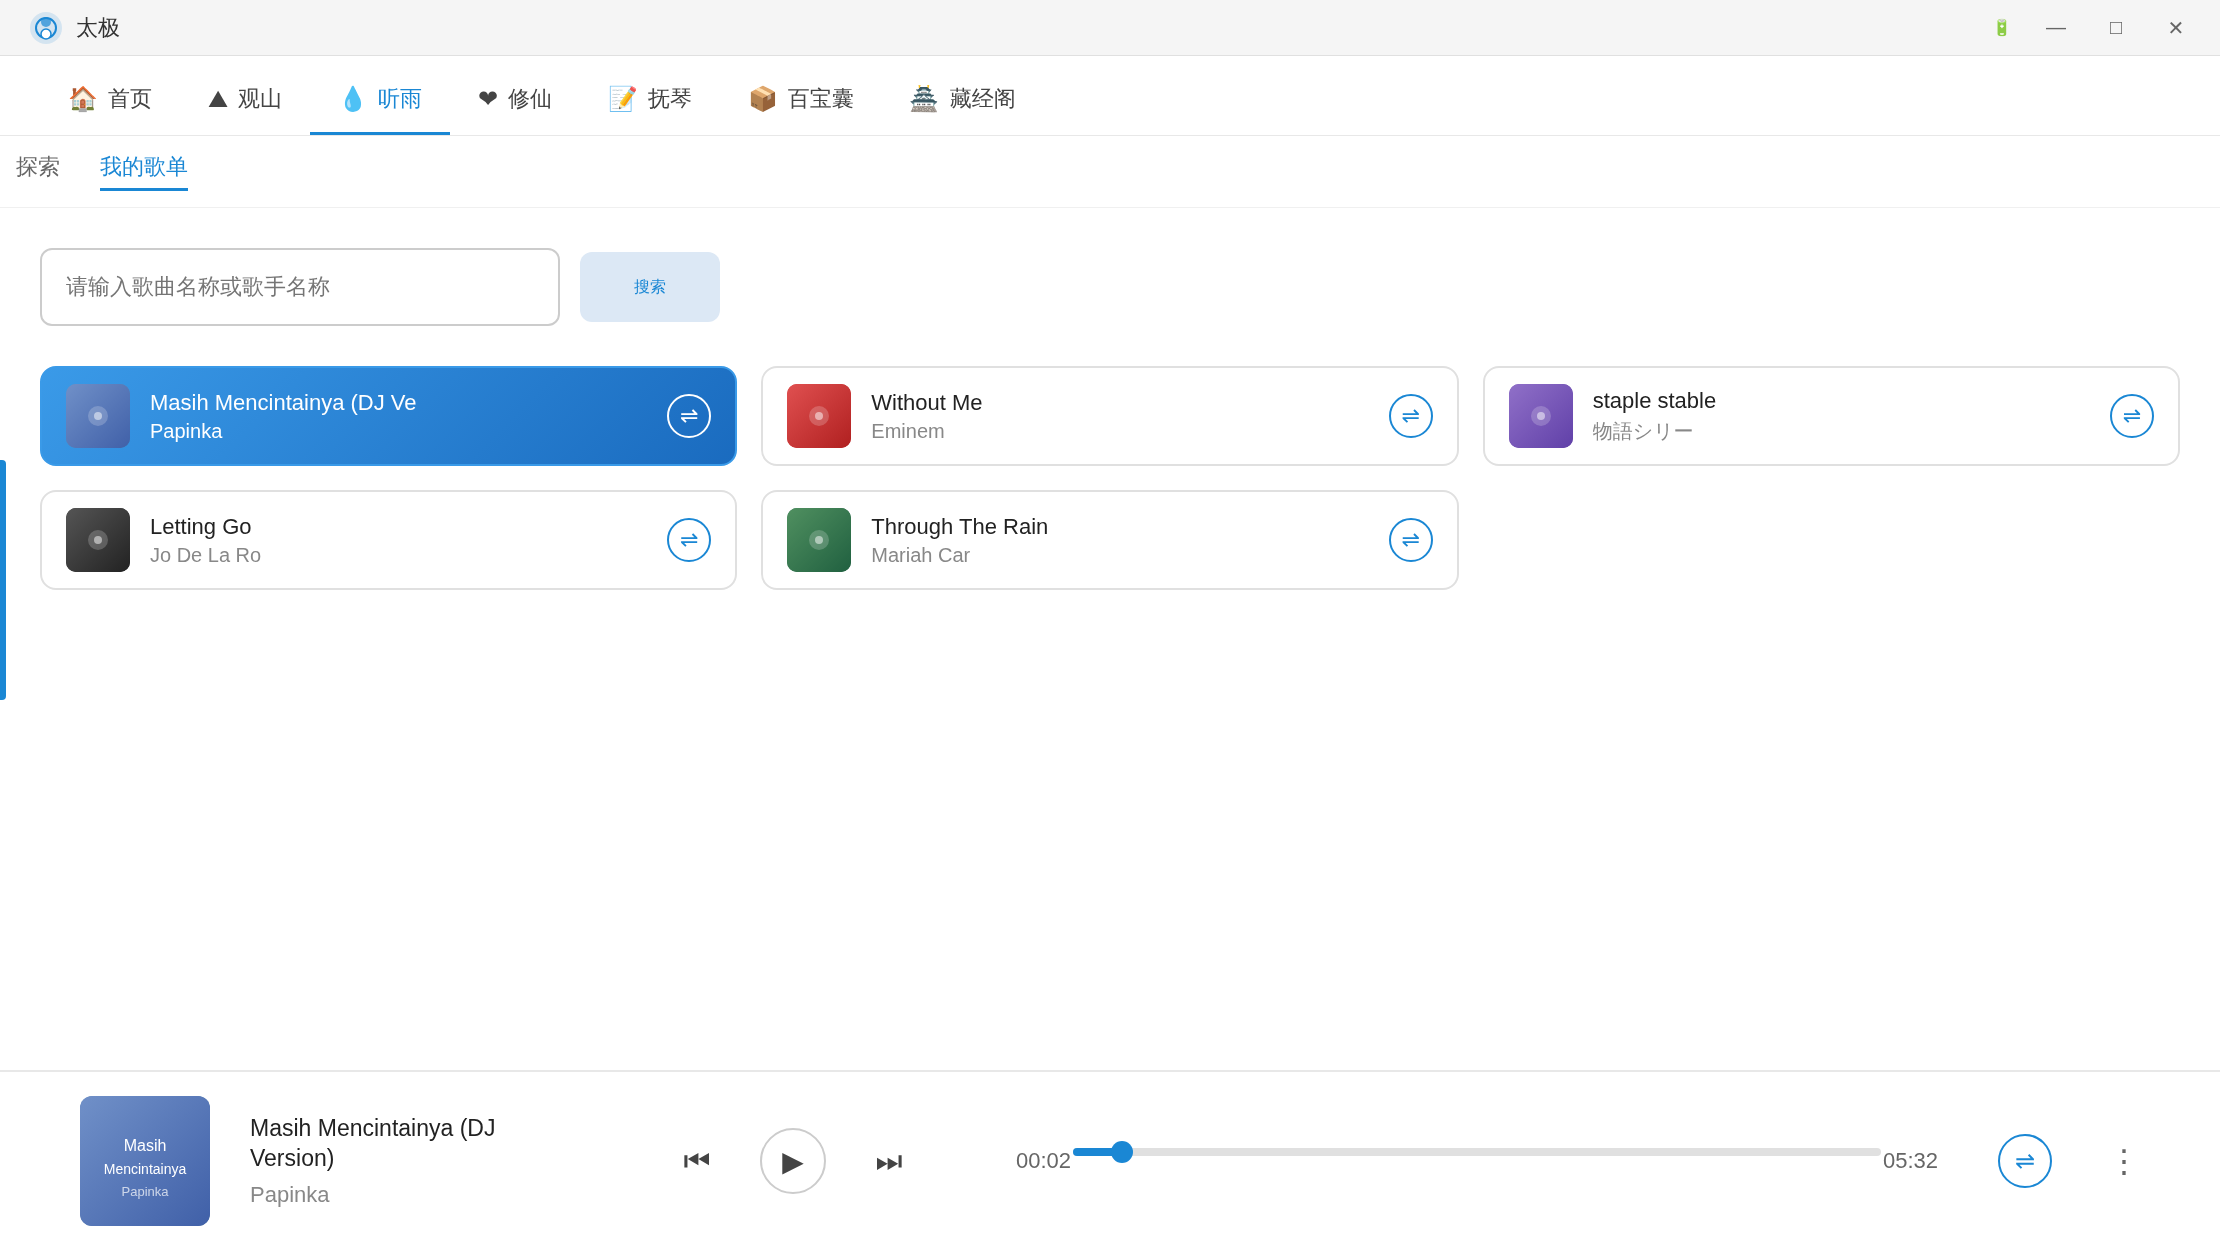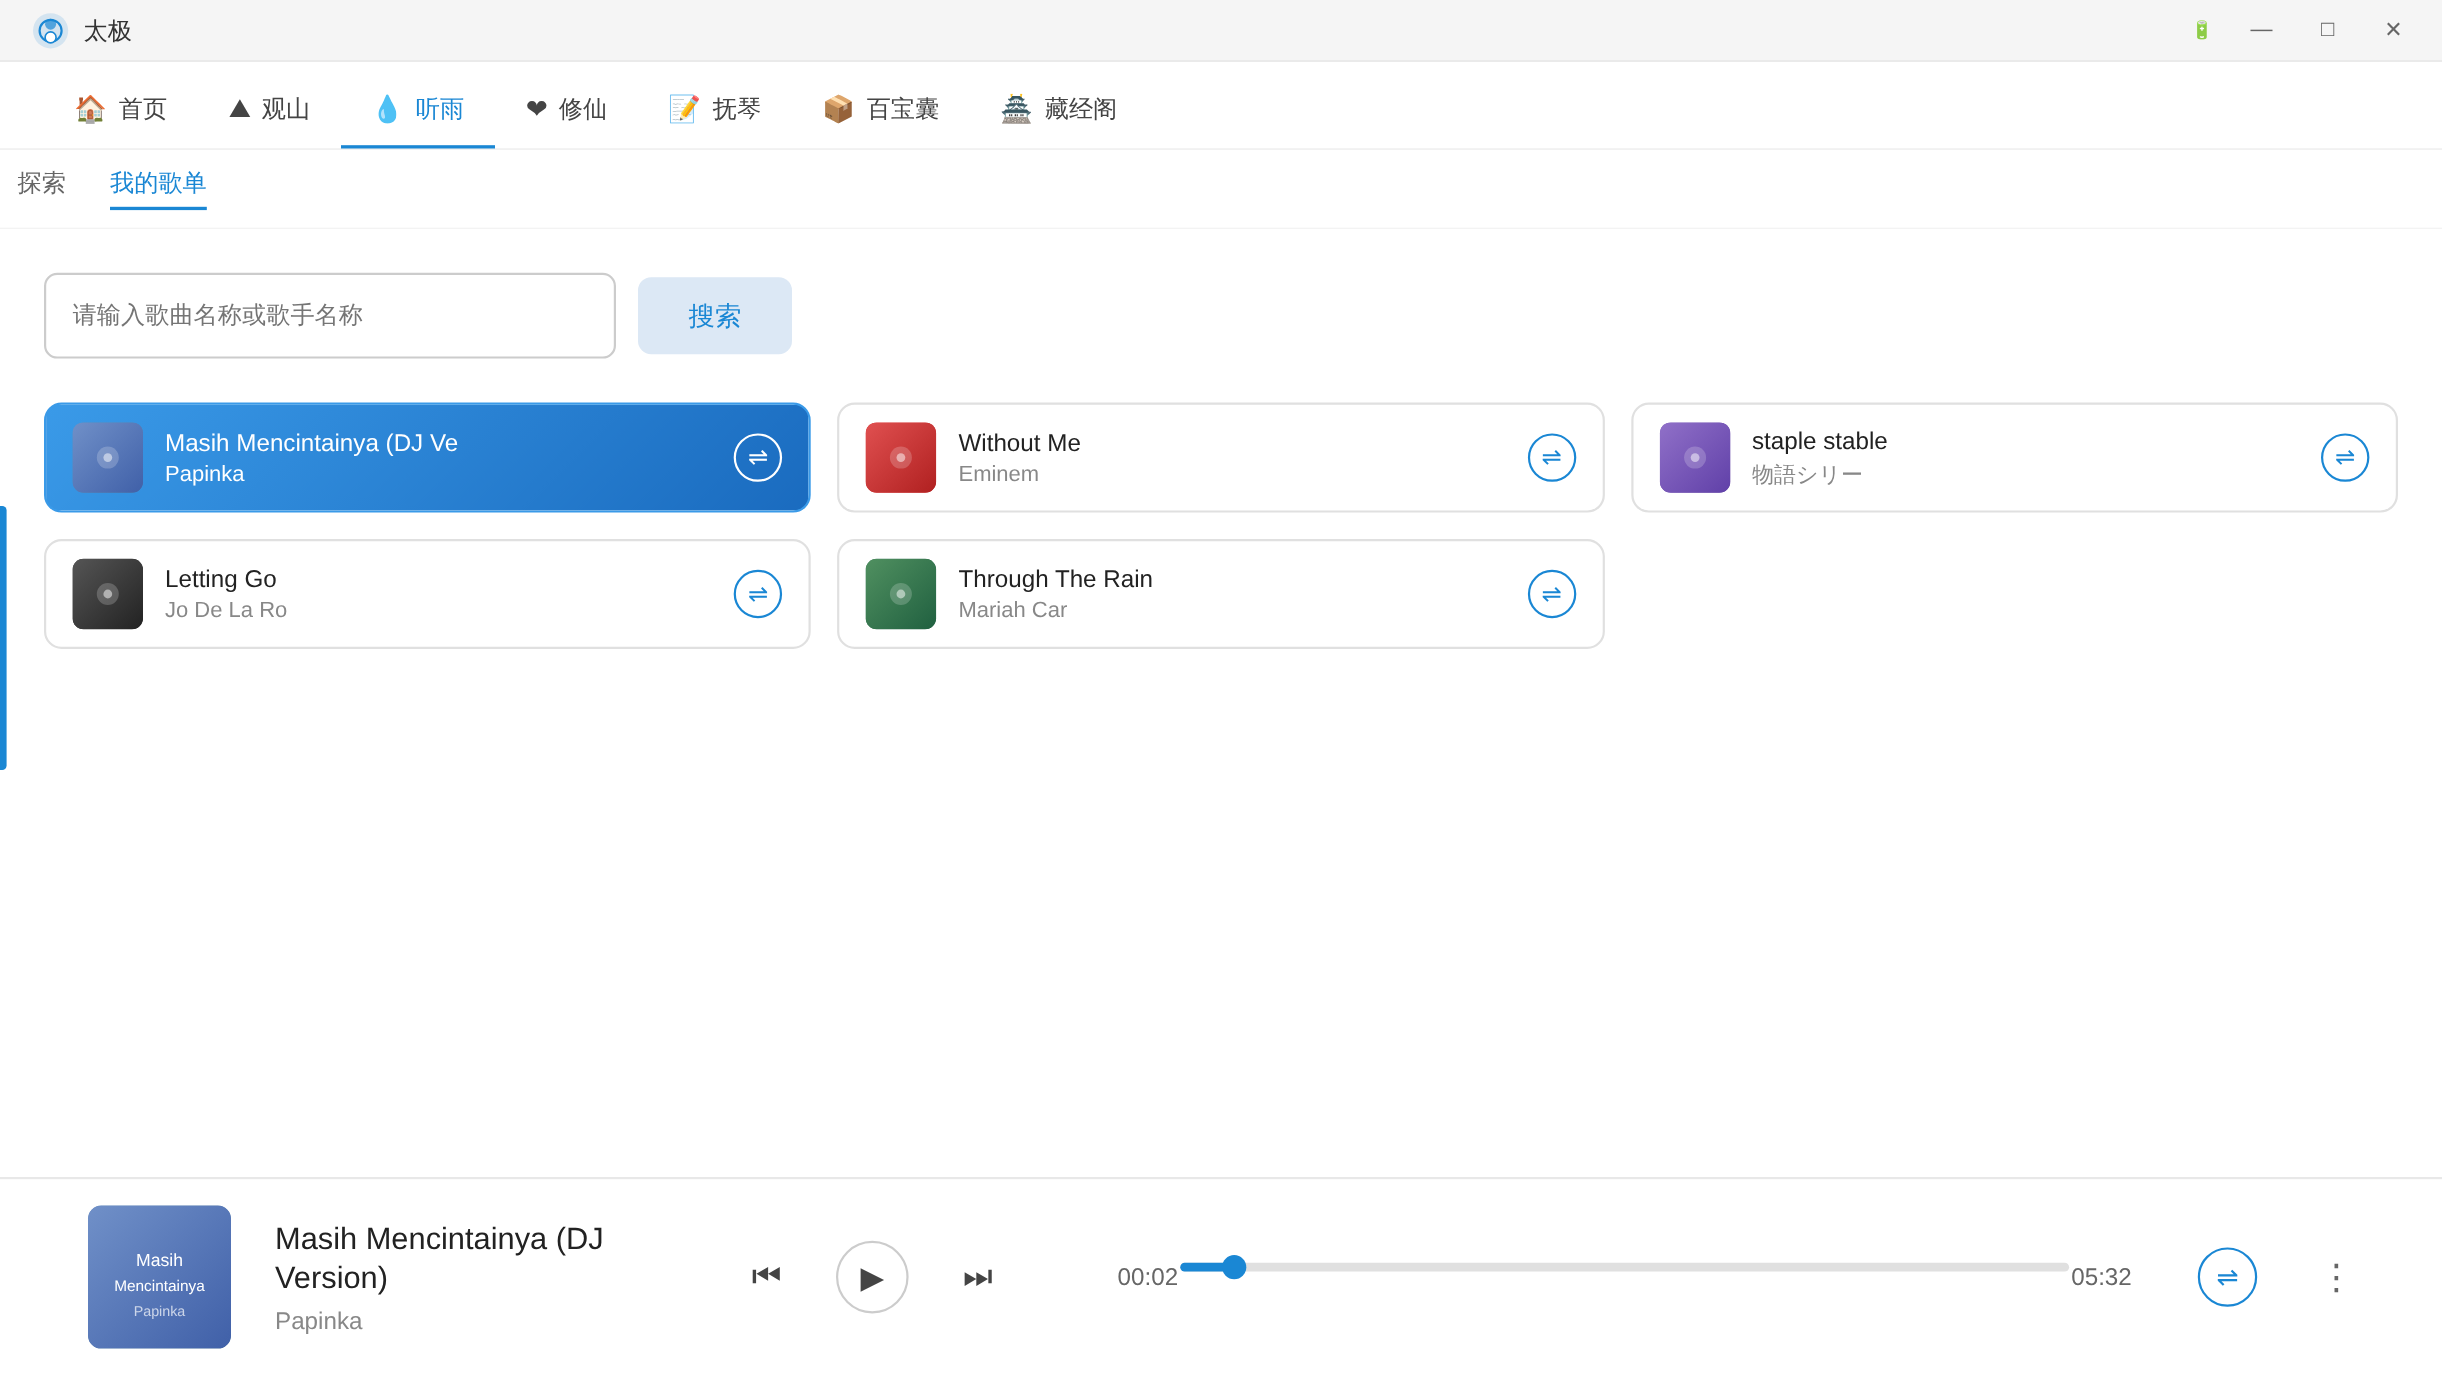--- a/index.html
+++ b/index.html
@@ -124,21 +124,21 @@
       font-size: 22px;
       color: #999;
       outline: none;
     }
     .search-btn {
       width: 140px;
       height: 70px;
       background: #dce8f5;
       border: none;
       border-radius: 12px;
-      font-size: 24px;
+      font-size: 16px;
       color: #1a87d4;
       cursor: pointer;
       font-family: Liberation Serif, serif;
     }
 
     
     .song-grid {
       display: grid;
       grid-template-columns: repeat(3, 1fr);
       gap: 24px;
@@ -246,21 +246,21 @@
       display: flex;
       align-items: center;
       justify-content: center;
       overflow: hidden;
     }
     .player-info {
       width: 320px;
       flex-shrink: 0;
     }
     .player-title {
-      font-size: 28px;
+      font-size: 23px;
       color: #222;
       line-height: 1.3;
       font-weight: 500;
     }
     .player-artist {
       font-size: 22px;
       color: #888;
       margin-top: 8px;
     }
     .player-controls {

